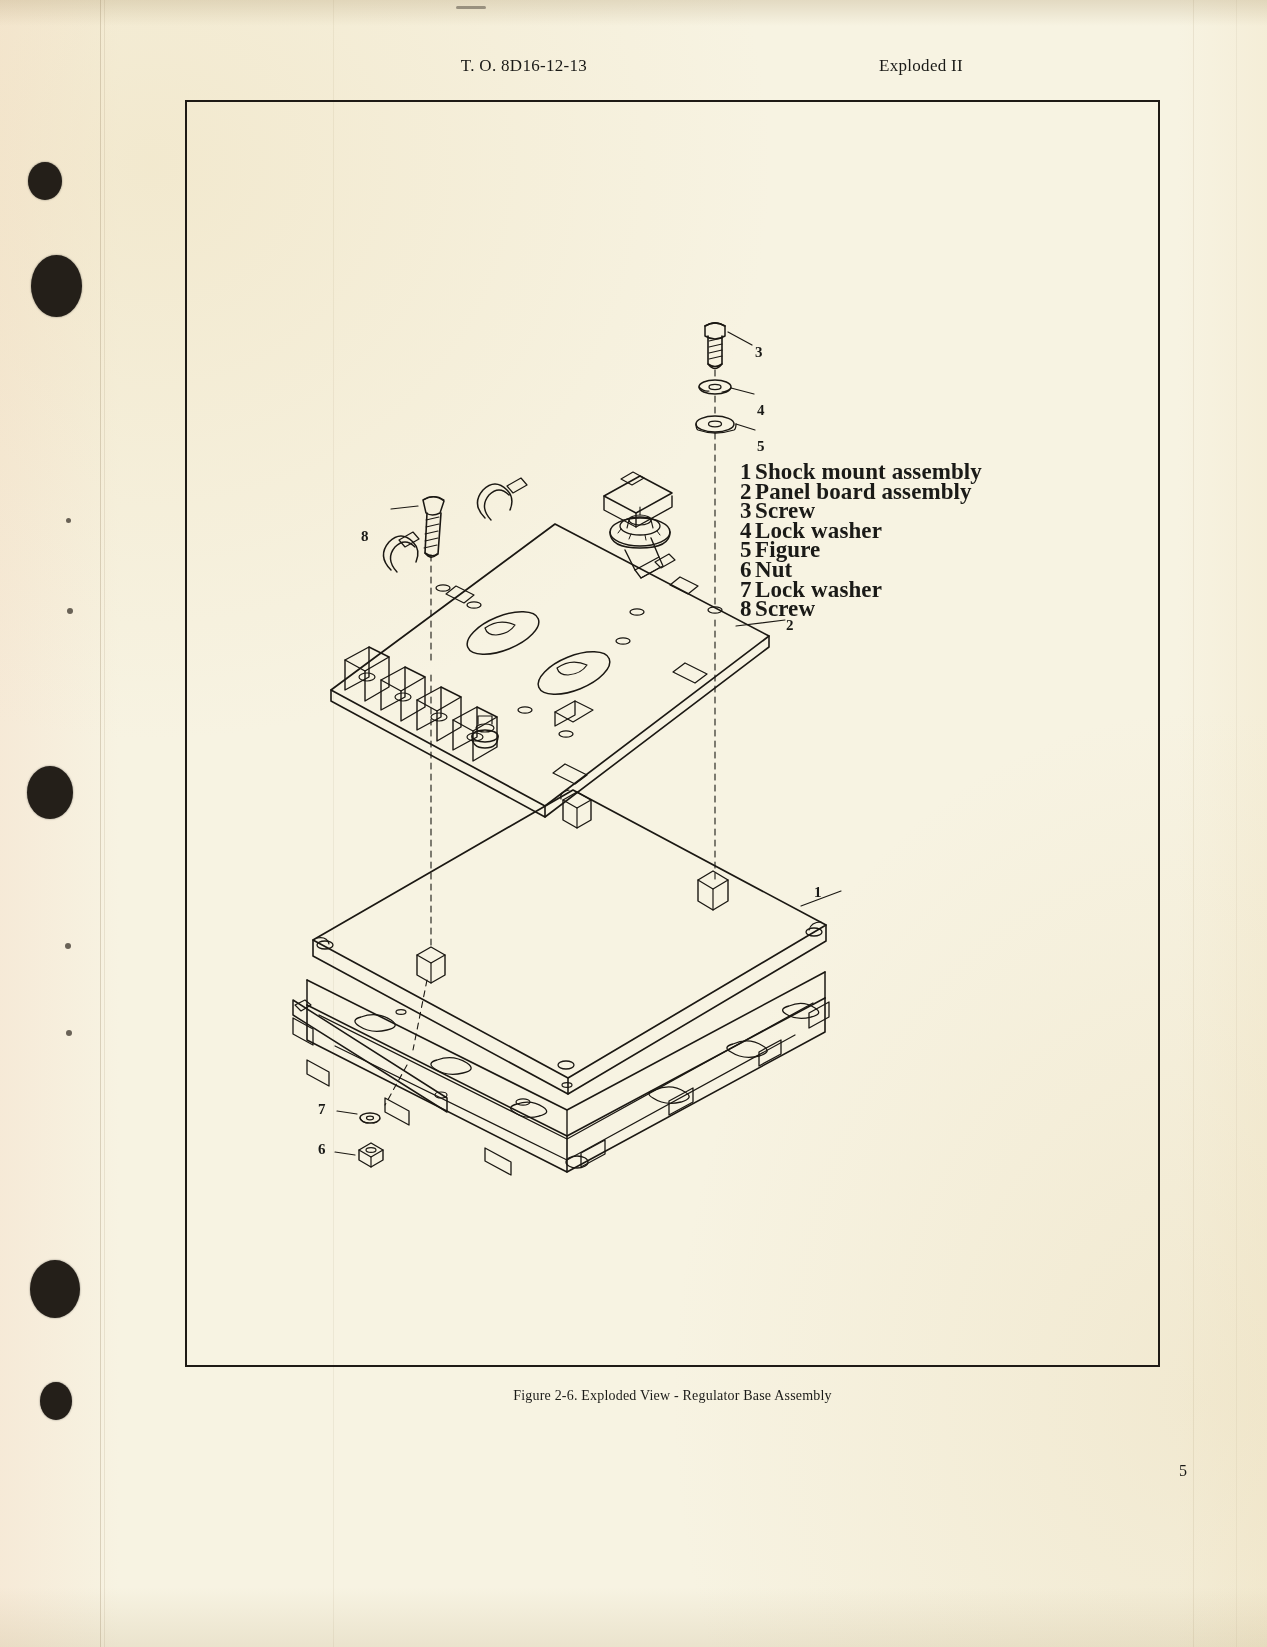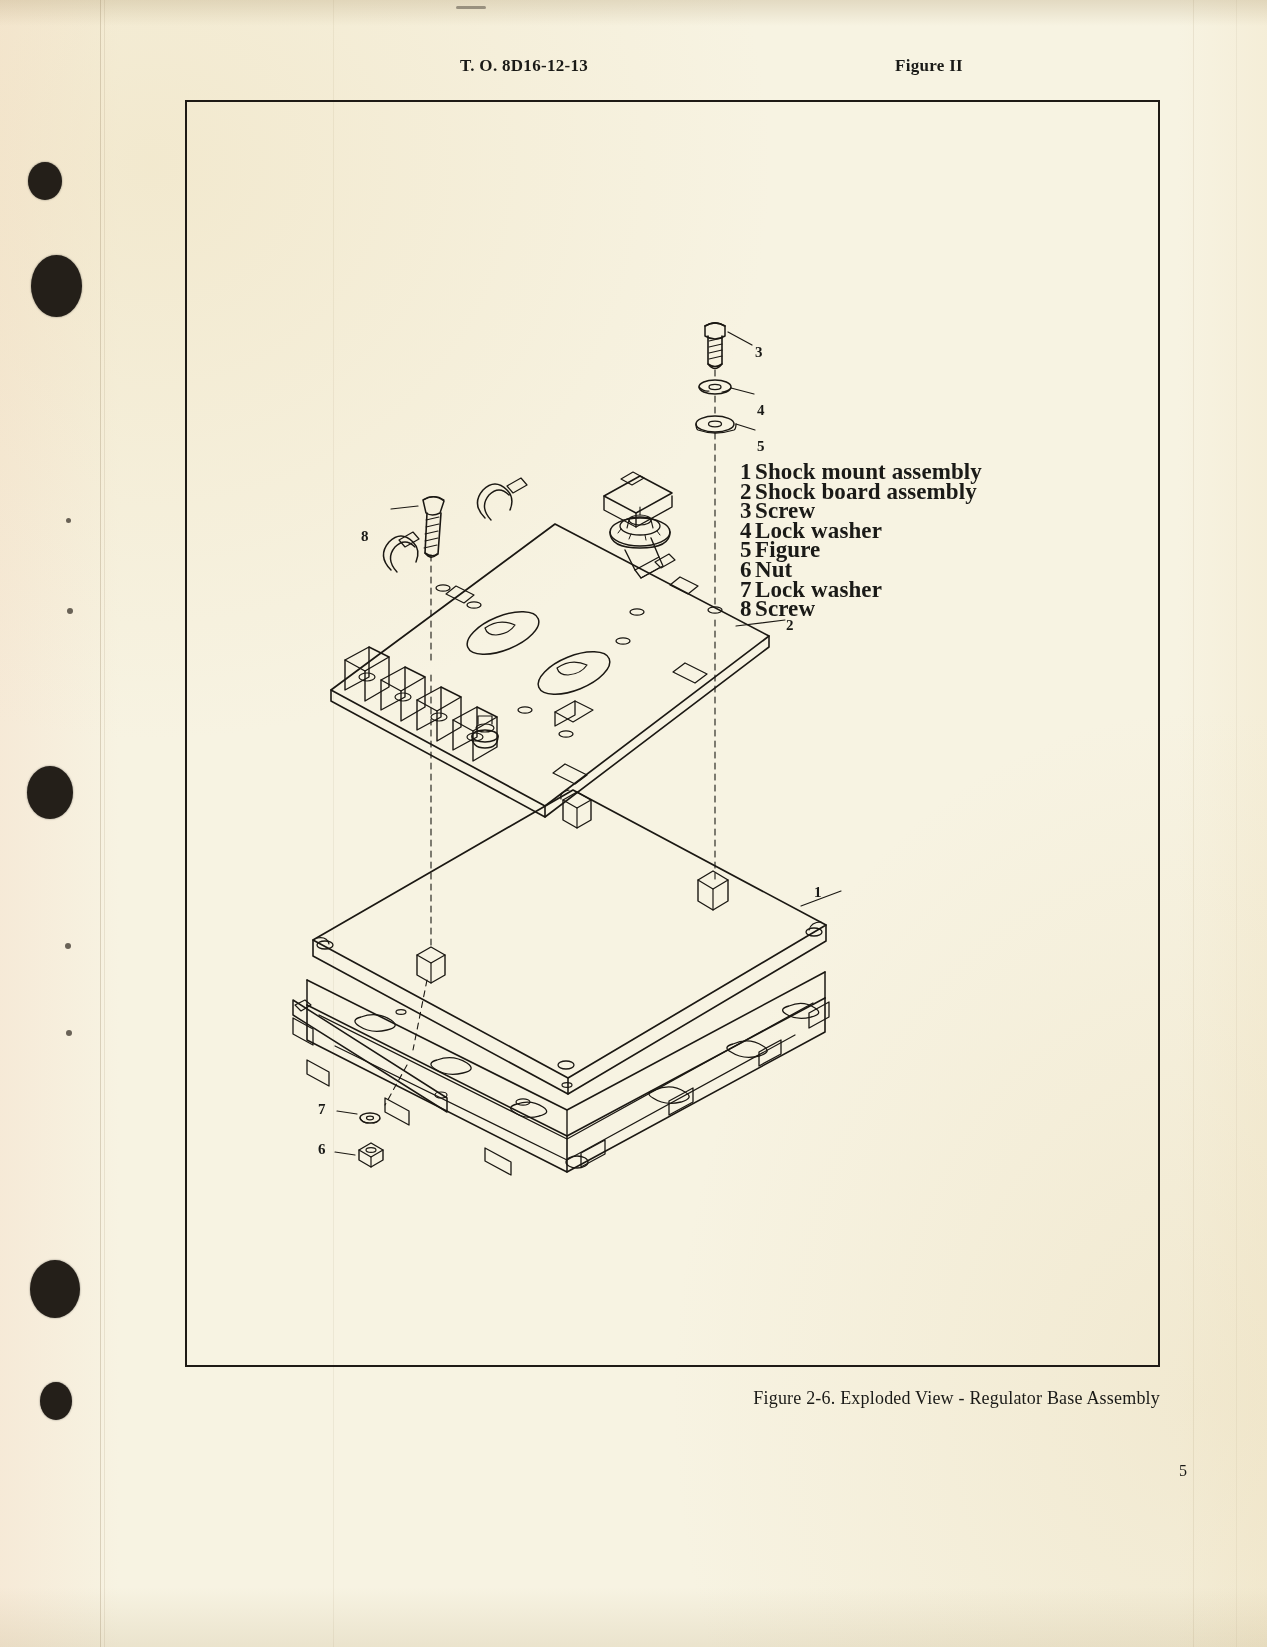--- a/index.html
+++ b/index.html
@@ -59,21 +59,21 @@
   }
 
   
   .header {
     position: absolute;
     top: 56px;
     left: 0;
     width: 1048px;
     height: 22px;
     font-size: 17px;
-    font-weight: bold;
+    font-weight: normal;
     letter-spacing: 0.3px;
   }
   .header .doc-no {
     position: absolute;
     left: 0; right: 0;
     text-align: center;
   }
   .header .section {
     position: absolute;
     right: 85px;
@@ -111,22 +111,22 @@
     display: inline-block;
     width: 15px;
   }
 
   
   .caption {
     position: absolute;
     top: 1388px;
     left: 185px;
     width: 975px;
-    text-align: right;
-    font-size: 18px;
+    text-align: center;
+    font-size: 14px;
     letter-spacing: 0.2px;
   }
   .page-no {
     position: absolute;
     top: 1462px;
     right: 80px;
     font-size: 16px;
   }
 
   
@@ -164,21 +164,21 @@
 <div class="hole" style="left:40px;  top:1382px; width:32px; height:38px;"></div>
 
 <div class="speck" style="left:66px; top:518px; width:5px; height:5px;"></div>
 <div class="speck" style="left:67px; top:608px; width:6px; height:6px;"></div>
 <div class="speck" style="left:65px; top:943px; width:6px; height:6px;"></div>
 <div class="speck" style="left:66px; top:1030px; width:6px; height:6px;"></div>
 <div class="speck" style="left:456px; top:6px; width:30px; height:3px; border-radius:2px; opacity:0.45;"></div>
 
 <div class="header">
   <div class="doc-no">T. O.  8D16-12-13</div>
-  <div class="section">Figure II</div>
+  <div class="section">Exploded II</div>
 </div>
 
 <div class="fig-frame"></div>
 
 <div class="drawing">
 <svg width="975" height="1267" viewBox="0 0 975 1267" xmlns="http://www.w3.org/2000/svg">
   <g fill="none" stroke="#1b1813" stroke-width="1.6" stroke-linejoin="round" stroke-linecap="round">
 
     <g>
 
@@ -418,21 +418,21 @@
 <div class="callout" style="left:757px; top:402px;">4</div>
 <div class="callout" style="left:757px; top:438px;">5</div>
 <div class="callout" style="left:361px; top:528px;">8</div>
 <div class="callout" style="left:786px; top:617px;">2</div>
 <div class="callout" style="left:814px; top:884px;">1</div>
 <div class="callout" style="left:318px; top:1101px;">7</div>
 <div class="callout" style="left:318px; top:1141px;">6</div>
 
 <div class="legend">
   <span class="legend-row"><span class="num">1</span><span>Shock mount assembly</span></span>
-  <span class="legend-row"><span class="num">2</span><span>Shock board assembly</span></span>
+  <span class="legend-row"><span class="num">2</span><span>Panel board assembly</span></span>
   <span class="legend-row"><span class="num">3</span><span>Screw</span></span>
   <span class="legend-row"><span class="num">4</span><span>Lock washer</span></span>
   <span class="legend-row"><span class="num">5</span><span>Figure</span></span>
   <span class="legend-row"><span class="num">6</span><span>Nut</span></span>
   <span class="legend-row"><span class="num">7</span><span>Lock washer</span></span>
   <span class="legend-row"><span class="num">8</span><span>Screw</span></span>
 </div>
 
 <div class="caption">Figure 2-6.   Exploded View - Regulator Base Assembly</div>
 <div class="page-no">5</div>

